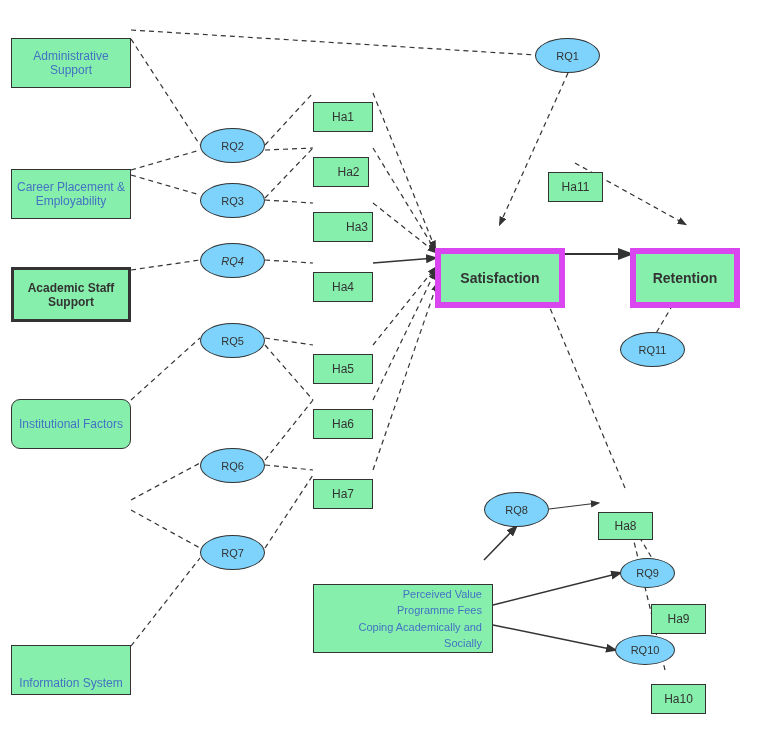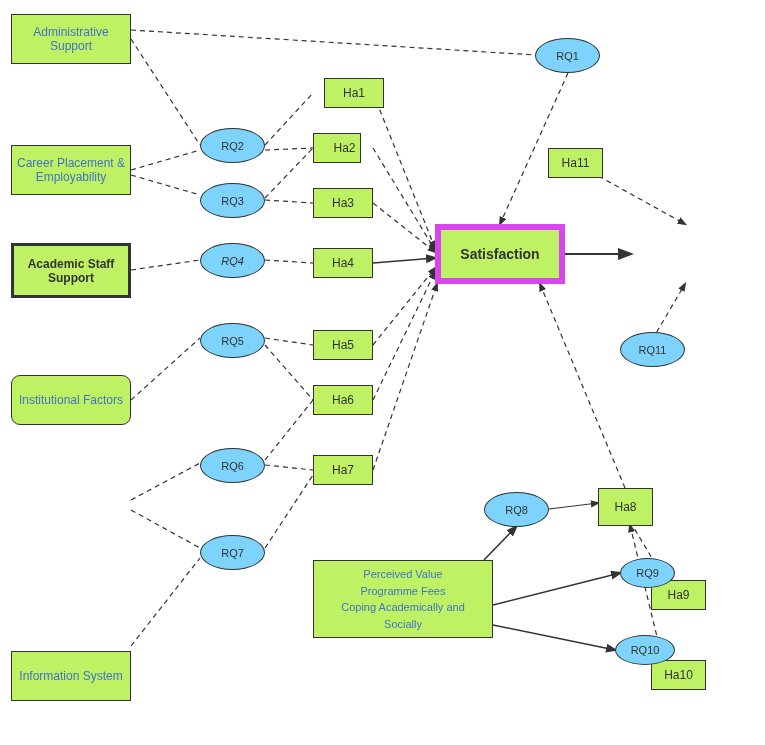--- a/index.html
+++ b/index.html
@@ -1,28 +1,29 @@
 <!DOCTYPE html>
 <html><head>
   <meta charset="utf-8">
   <style>
     * { box-sizing: border-box; margin: 0; padding: 0; }
     body { background: #fff; font-family: Arial, sans-serif; width: 765px; height: 745px; overflow: hidden; position: relative; }
     #canvas { position: relative; width: 765px; height: 745px; }
     .box {
       position: absolute;
       border: 1.5px solid #333;
-      background: #bef264;
+      background: #86efac;
       display: flex;
       align-items: center;
       justify-content: center;
       text-align: center;
       font-size: 12px;
       color: #4472c4;
       padding: 4px;
+      margin-top: 24px;
     }
     .box.bold-border {
       border: 3px solid #333;
       color: #333;
       font-weight: bold;
     }
     .box.dark {
       border: 6px solid #d946ef;
       font-weight: bold;
       font-size: 14px;
@@ -150,65 +151,68 @@
 
   <div class="box" style="left:11px; top:145px; width:120px; height:50px; color:#4472c4;">
     <span>Career Placement &amp; Employability</span>
   </div>
 
   <div class="box" style="left:11px; top:375px; width:120px; height:50px; color:#4472c4;border-radius:9px;">
     <span>Institutional Factors</span>
   </div>
 
 
-  <div class="box" style="left:11px; top:651px; width:120px; height:50px; color:#4472c4;">
+  <div class="box" style="left:11px; top:621px; width:120px; height:50px; color:#4472c4;align-items:flex-end;">
     <span>Information System</span>
   </div>
 
-  <div class="box" style="left:324px; top:78px; width:60px; height:30px; color:#333;">
+  <div class="box" style="left:313px; top:78px; width:60px; height:30px; color:#333;">
     <span>Ha1</span>
   </div>
-  <div class="box" style="left:313px; top:133px; width:48px; height:30px; color:#333;padding-left:19px;">
+  <div class="box" style="left:313px; top:133px; width:56px; height:30px; color:#333;padding-left:19px;">
     <span>Ha2</span>
   </div>
-  <div class="box" style="left:313px; top:188px; width:60px; height:30px; color:#333;">
+  <div class="box" style="left:313px; top:188px; width:60px; height:30px; color:#333;justify-content:flex-end;">
     <span>Ha3</span>
   </div>
   <div class="box" style="left:313px; top:248px; width:60px; height:30px; color:#333;">
     <span>Ha4</span>
   </div>
   <div class="box" style="left:313px; top:330px; width:60px; height:30px; color:#333;">
     <span>Ha5</span>
   </div>
   <div class="box" style="left:313px; top:385px; width:60px; height:30px; color:#333;">
     <span>Ha6</span>
   </div>
   <div class="box" style="left:313px; top:455px; width:60px; height:30px; color:#333;">
     <span>Ha7</span>
   </div>
 
-  <div class="box" style="left:598px; top:488px; width:55px; height:38px; color:#333;">
+  <div class="box" style="left:598px; top:488px; width:55px; height:28px; color:#333;">
     <span>Ha8</span>
   </div>
   <div class="box" style="left:651px; top:580px; width:55px; height:30px; color:#333;">
     <span>Ha9</span>
   </div>
   <div class="box" style="left:651px; top:660px; width:55px; height:30px; color:#333;">
     <span>Ha10</span>
   </div>
   <div class="box" style="left:548px; top:148px; width:55px; height:30px; color:#333;">
     <span>Ha11</span>
   </div>
 
   <div class="box dark" style="left:435px; top:224px; width:130px; height:60px;">
     <span>Satisfaction</span>
   </div>
 
-
-  <div class="box" style="left:313px; top:560px; width:180px; height:78px; color:#4472c4; font-size:11px; line-height:1.5; text-align:center; padding:16px;">
+  <div class="box dark" style="left:630px; top:224px; width:110px; height:60px;">
+    <span>Retention</span>
+  </div>
+
+  <div class="box" style="left:313px; top:560px; width:180px; height:69px; color:#4472c4; font-size:11px; line-height:1.5; text-align:right; padding:10px;">
     <span>Perceived Value<br>Programme Fees<br>Coping Academically and Socially</span>
   </div>
 
   <div class="oval" style="left:535px; top:38px; width:65px; height:35px;">
     <span>RQ1</span>
   </div>
   <div class="oval" style="left:200px; top:128px; width:65px; height:35px;">
     <span>RQ2</span>
   </div>
   <div class="oval" style="left:200px; top:183px; width:65px; height:35px;">

